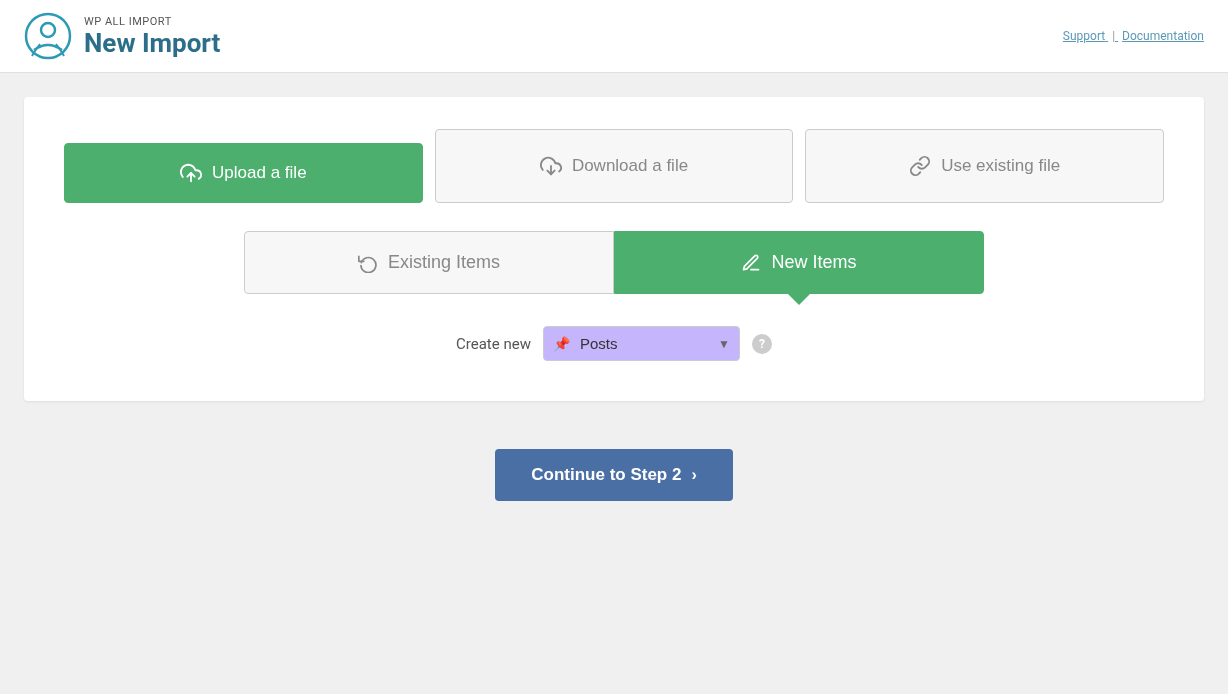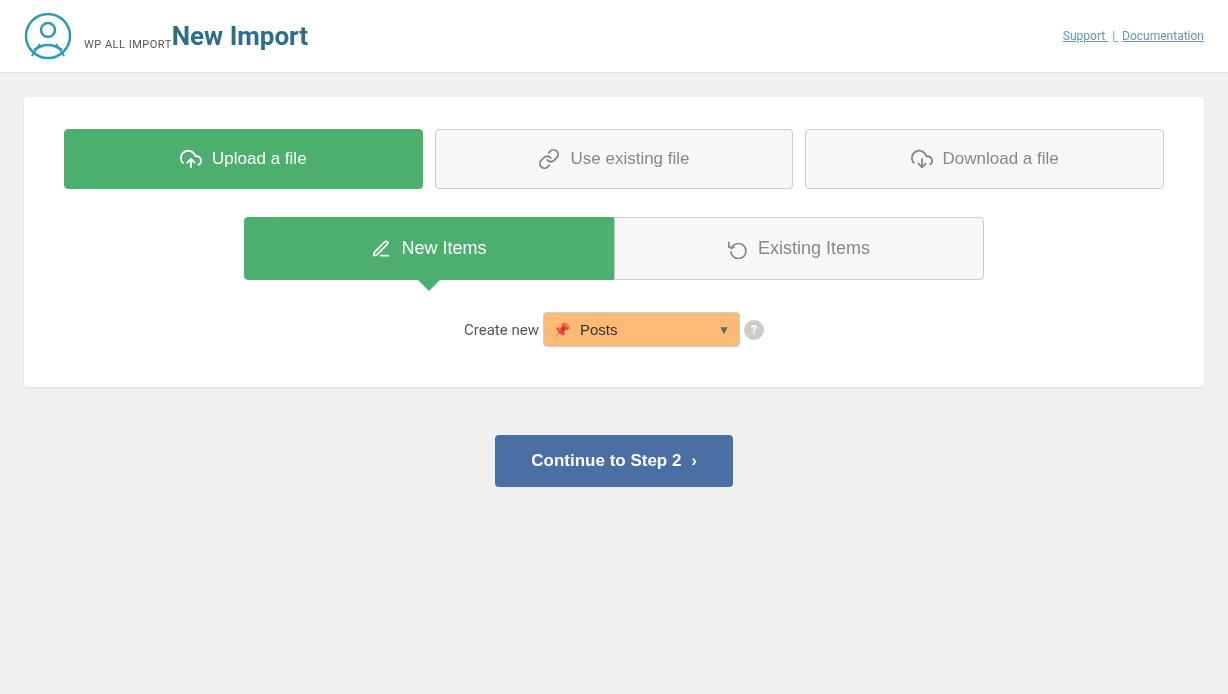--- a/index.html
+++ b/index.html
@@ -23,22 +23,21 @@
       display: flex;
       align-items: center;
       gap: 12px;
     }
     .logo-icon {
       width: 48px;
       height: 48px;
     }
     .header-title-group {
       display: flex;
-      flex-direction: row;
-      align-items: flex-end;
+      flex-direction: column;
     }
     .header-subtitle {
       font-size: 11px;
       color: #555;
       text-transform: uppercase;
       letter-spacing: 0.5px;
     }
     .header-title {
       font-size: 26px;
       font-weight: 700;
@@ -88,20 +87,21 @@
       gap: 10px;
       font-size: 17px;
       color: #888;
       font-weight: 500;
       transition: background 0.2s;
     }
     .file-btn.active {
       background: #4caf6e;
       border-color: #4caf6e;
       color: #fff;
+      margin-top: 14px;
     }
 
     
     .upload-status {
       text-align: center;
       margin-bottom: 14px;
       font-size: 14px;
       color: #555;
     }
     .upload-status .complete-label {
@@ -178,40 +178,40 @@
       border-left: 12px solid transparent;
       border-right: 12px solid transparent;
       border-top: 12px solid #4caf6e;
     }
 
     
     .create-row {
       display: flex;
       align-items: center;
       justify-content: center;
-      gap: 4px;
+      gap: 12px;
       font-size: 15px;
       color: #555;
     }
     .create-row label {
       font-size: 15px;
       color: #555;
     }
     .select-wrapper {
       position: relative;
       display: inline-flex;
       align-items: center;
     }
     .select-wrapper select {
       border: 1px solid #ccc;
       border-radius: 4px;
       padding: 8px 36px 8px 36px;
       font-size: 15px;
       color: #333;
-      background: #fdba74;
+      background: #c4b5fd;
       appearance: none;
       cursor: pointer;
       min-width: 140px;
     }
     .select-pin-icon {
       position: absolute;
       left: 10px;
       color: #e8a030;
       font-size: 14px;
       pointer-events: none;
@@ -307,53 +307,53 @@
       <button class="file-btn active">
         <svg class="icon-upload active-icon" viewBox="0 0 24 24">
           <polyline points="16 16 12 12 8 16"></polyline>
           <line x1="12" y1="12" x2="12" y2="21"></line>
           <path d="M20.39 18.39A5 5 0 0 0 18 9h-1.26A8 8 0 1 0 3 16.3"></path>
         </svg>
         <span>Upload a file</span>
       </button>
 
       <button class="file-btn">
-        <svg class="icon-link" viewBox="0 0 24 24">
-          <path d="M10 13a5 5 0 0 0 7.54.54l3-3a5 5 0 0 0-7.07-7.07l-1.72 1.71"></path>
-          <path d="M14 11a5 5 0 0 0-7.54-.54l-3 3a5 5 0 0 0 7.07 7.07l1.71-1.71"></path>
-        </svg>
-        <span>Use existing file</span>
-      </button>
-
-      <button class="file-btn">
         <svg class="icon-download" viewBox="0 0 24 24">
           <polyline points="8 17 12 21 16 17"></polyline>
           <line x1="12" y1="12" x2="12" y2="21"></line>
           <path d="M20.88 18.09A5 5 0 0 0 18 9h-1.26A8 8 0 1 0 3 16.29"></path>
         </svg>
         <span>Download a file</span>
       </button>
+
+      <button class="file-btn">
+        <svg class="icon-link" viewBox="0 0 24 24">
+          <path d="M10 13a5 5 0 0 0 7.54.54l3-3a5 5 0 0 0-7.07-7.07l-1.72 1.71"></path>
+          <path d="M14 11a5 5 0 0 0-7.54-.54l-3 3a5 5 0 0 0 7.07 7.07l1.71-1.71"></path>
+        </svg>
+        <span>Use existing file</span>
+      </button>
     </div>
 
 
 
     <div class="items-row">
+      <button class="items-btn">
+        <svg width="20" height="20" viewBox="0 0 24 24" fill="none" stroke="currentColor" stroke-width="2" stroke-linecap="round" stroke-linejoin="round">
+          <polyline points="1 4 1 10 7 10"></polyline>
+          <path d="M3.51 15a9 9 0 1 0 .49-3.5"></path>
+        </svg>
+        <span>Existing Items</span>
+      </button>
       <button class="items-btn active">
         <svg width="20" height="20" viewBox="0 0 24 24" fill="none" stroke="currentColor" stroke-width="2" stroke-linecap="round" stroke-linejoin="round">
           <path d="M12 20h9"></path>
           <path d="M16.5 3.5a2.121 2.121 0 0 1 3 3L7 19l-4 1 1-4L16.5 3.5z"></path>
         </svg>
         <span>New Items</span>
-      </button>
-      <button class="items-btn">
-        <svg width="20" height="20" viewBox="0 0 24 24" fill="none" stroke="currentColor" stroke-width="2" stroke-linecap="round" stroke-linejoin="round">
-          <polyline points="1 4 1 10 7 10"></polyline>
-          <path d="M3.51 15a9 9 0 1 0 .49-3.5"></path>
-        </svg>
-        <span>Existing Items</span>
       </button>
     </div>
 
     <div class="create-row">
       <label>Create new</label>
       <div class="select-wrapper">
         <span class="select-pin-icon">📌</span>
         <select>
           <option>Posts</option>
           <option>Pages</option>

